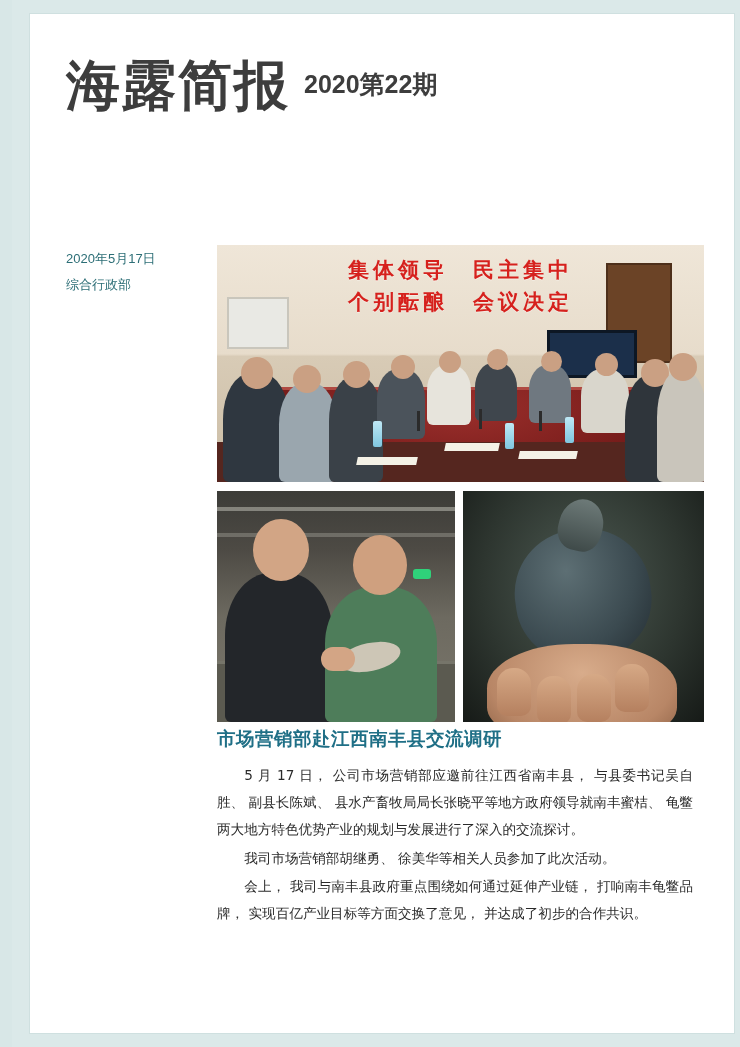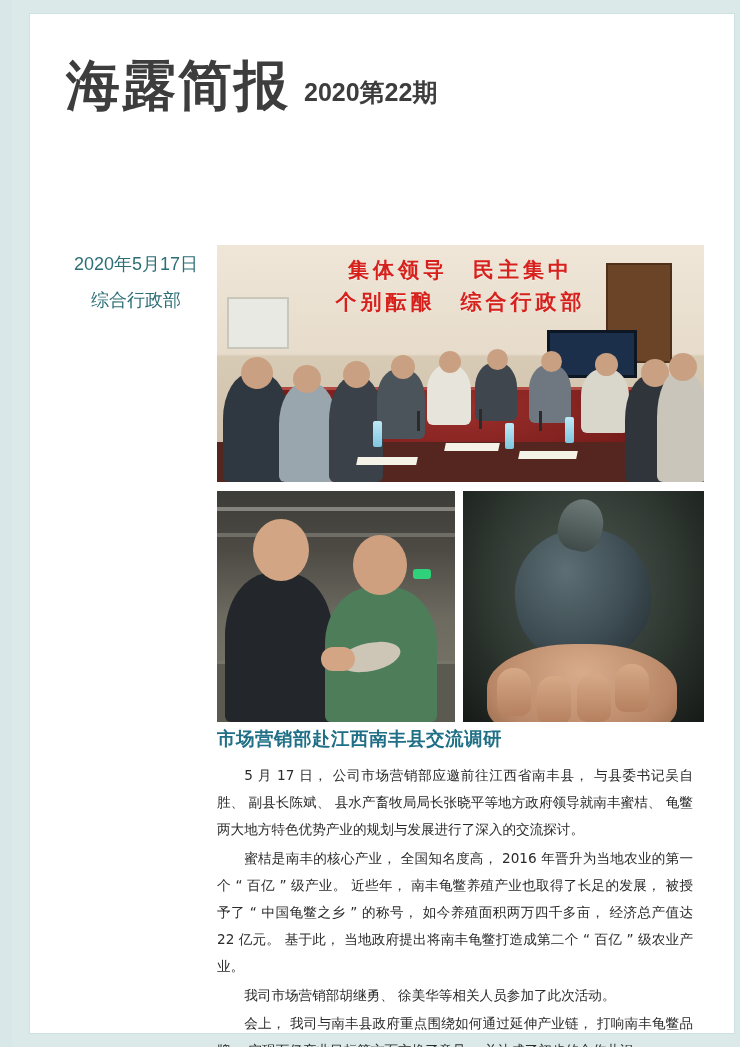--- a/index.html
+++ b/index.html
@@ -48,34 +48,33 @@
     letter-spacing: 2px;
     color: #3d3d3d;
     line-height: 1;
   }
   .masthead-issue {
     font-family: "Liberation Sans", sans-serif;
     font-size: 25px;
     font-weight: bold;
     color: #3d3d3d;
     margin-left: 14px;
-    margin-bottom: 4px;
+    margin-bottom: 12px;
     letter-spacing: 0px;
   }
 
   
   .meta {
     position: absolute;
     left: 36px;
     top: 232px;
     width: 140px;
     color: #2c6e76;
-    font-size: 18px;
+    font-size: 13px;
     line-height: 2.0;
-    text-align: center;
   }
   .meta div { white-space: nowrap; }
 
   
   .photo {
     position: absolute;
     overflow: hidden;
     background: #0f172a;
   }
   .photo-main {
@@ -270,21 +269,21 @@
       <div>综合行政部</div>
     </div>
 
     <div class="photo photo-main">
       <div class="meet-wall"></div>
       <div class="meet-ac"></div>
       <div class="meet-door"></div>
       <div class="meet-screen"></div>
       <div class="meet-banner">
         <div>集体领导　民主集中</div>
-        <div>个别酝酿　综合行政部</div>
+        <div>个别酝酿　会议决定</div>
       </div>
       <div class="meet-table"></div>
       <div class="meet-floor"></div>
 
       <div class="person" style="left:6px;top:128px;width:66px;height:109px;background:#2f3740;"></div>
       <div class="head" style="left:24px;top:112px;width:32px;height:32px;"></div>
       <div class="person" style="left:62px;top:138px;width:58px;height:99px;background:#9aa6ae;"></div>
       <div class="head" style="left:76px;top:120px;width:28px;height:28px;"></div>
       <div class="person" style="left:112px;top:132px;width:54px;height:105px;background:#3a4148;"></div>
       <div class="head" style="left:126px;top:116px;width:27px;height:27px;"></div>
@@ -339,19 +338,18 @@
       <div class="finger" style="left:34px;bottom:6px;"></div>
       <div class="finger" style="left:74px;bottom:-2px;"></div>
       <div class="finger" style="left:114px;bottom:0px;"></div>
       <div class="finger" style="left:152px;bottom:10px;"></div>
     </div>
 
     <div class="article-title">市场营销部赴江西南丰县交流调研</div>
 
     <div class="article-body">
       <p>5 月 17 日， 公司市场营销部应邀前往江西省南丰县， 与县委书记吴自胜、 副县长陈斌、 县水产畜牧局局长张晓平等地方政府领导就南丰蜜桔、 龟鳖两大地方特色优势产业的规划与发展进行了深入的交流探讨。</p>
-      <p>蜜桔是南丰的核心产业， 全国知名度高， 2016 年晋升为当地农业的第一个 “ 百亿 ” 级产业。 近些年， 南丰龟鳖养殖产业也取得了长足的发展， 被授予了 “ 中国龟鳖之乡 ” 的称号， 如今养殖面积两万四千多亩， 经济总产值达 22 亿元。 基于此， 当地政府提出将南丰龟鳖打造成第二个 “ 百亿 ” 级农业产业。</p>
       <p>我司市场营销部胡继勇、 徐美华等相关人员参加了此次活动。</p>
       <p>会上， 我司与南丰县政府重点围绕如何通过延伸产业链， 打响南丰龟鳖品牌， 实现百亿产业目标等方面交换了意见， 并达成了初步的合作共识。</p>
     </div>
 
   </div>
 </div>
 
 </body></html>

